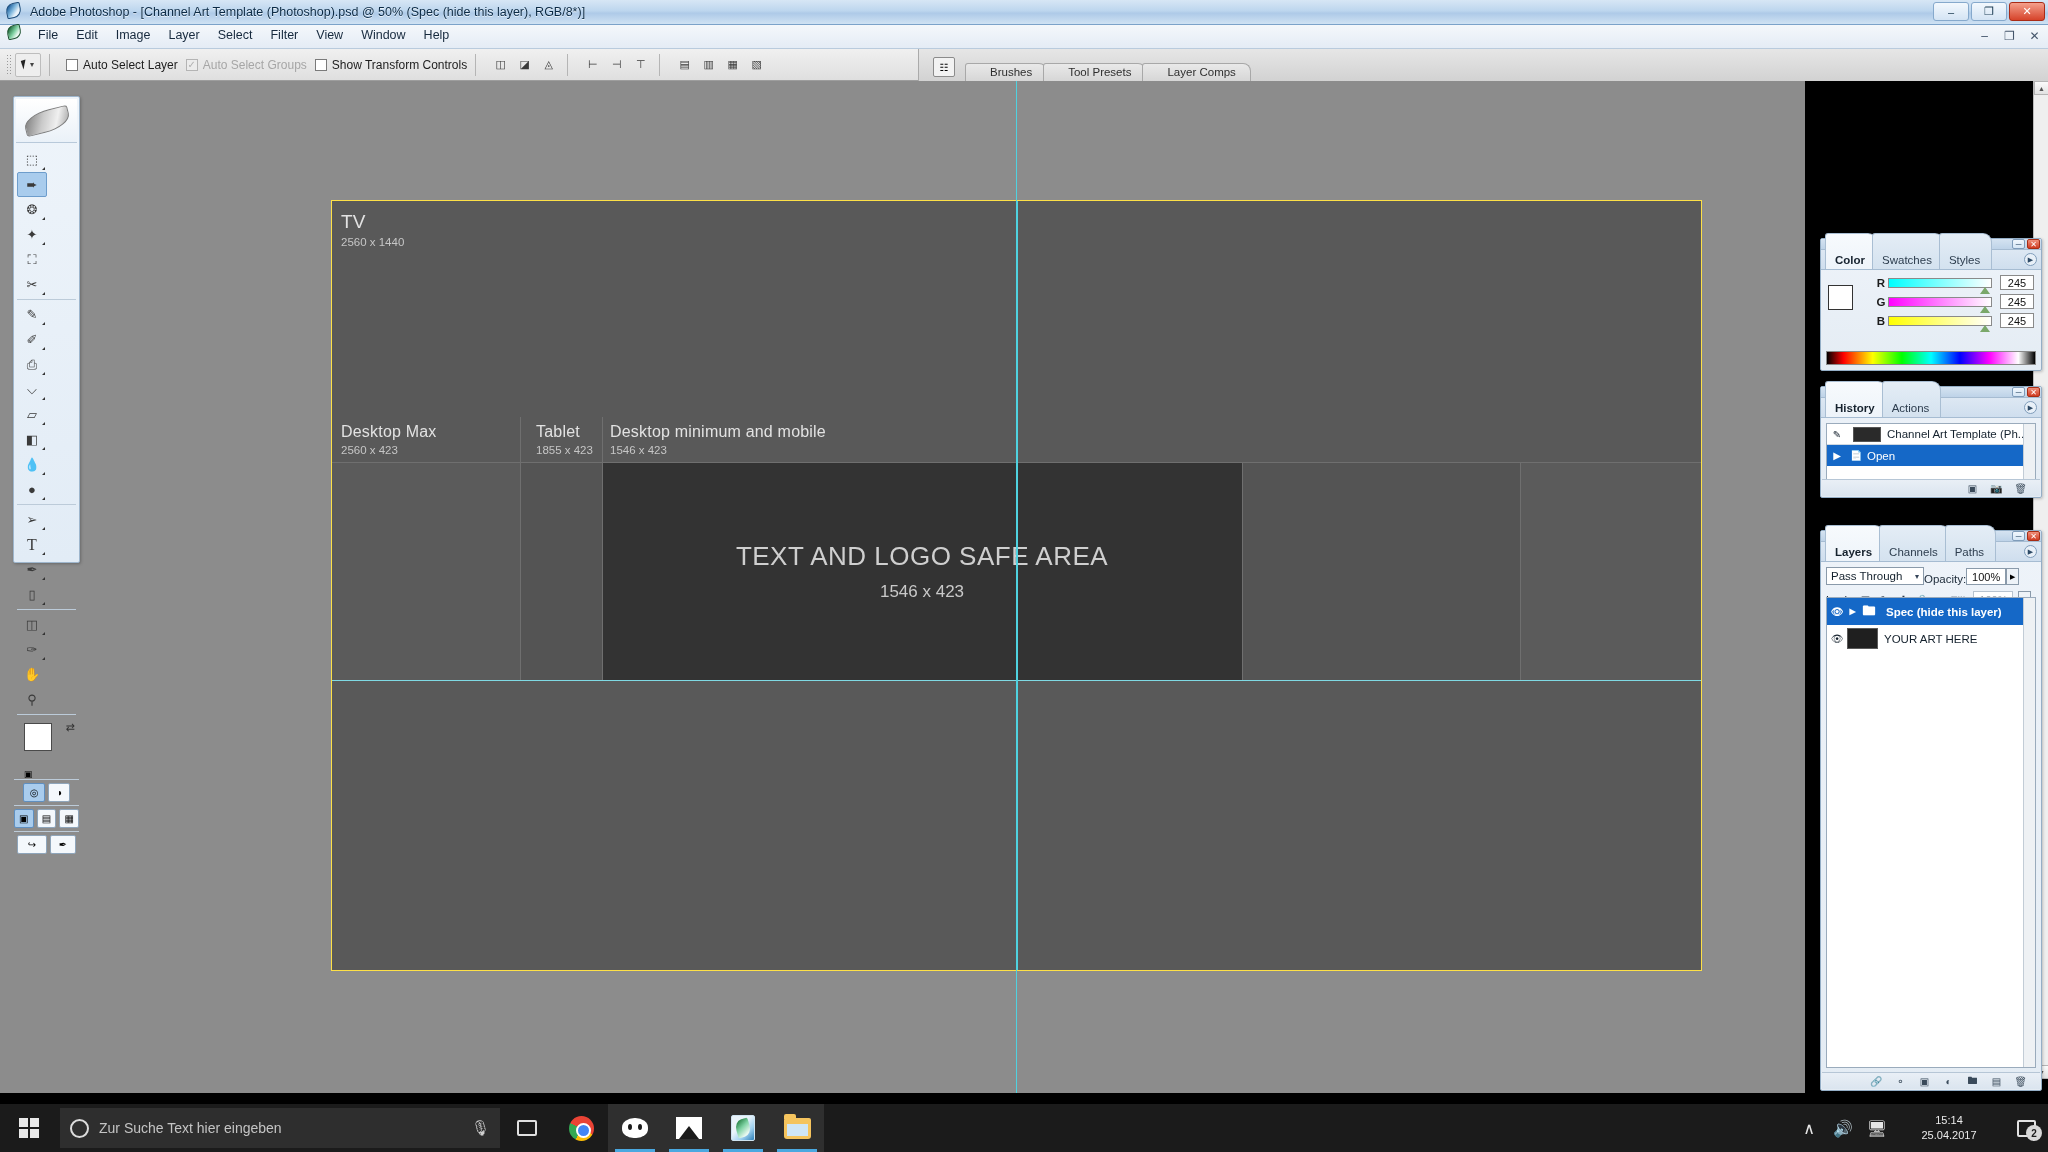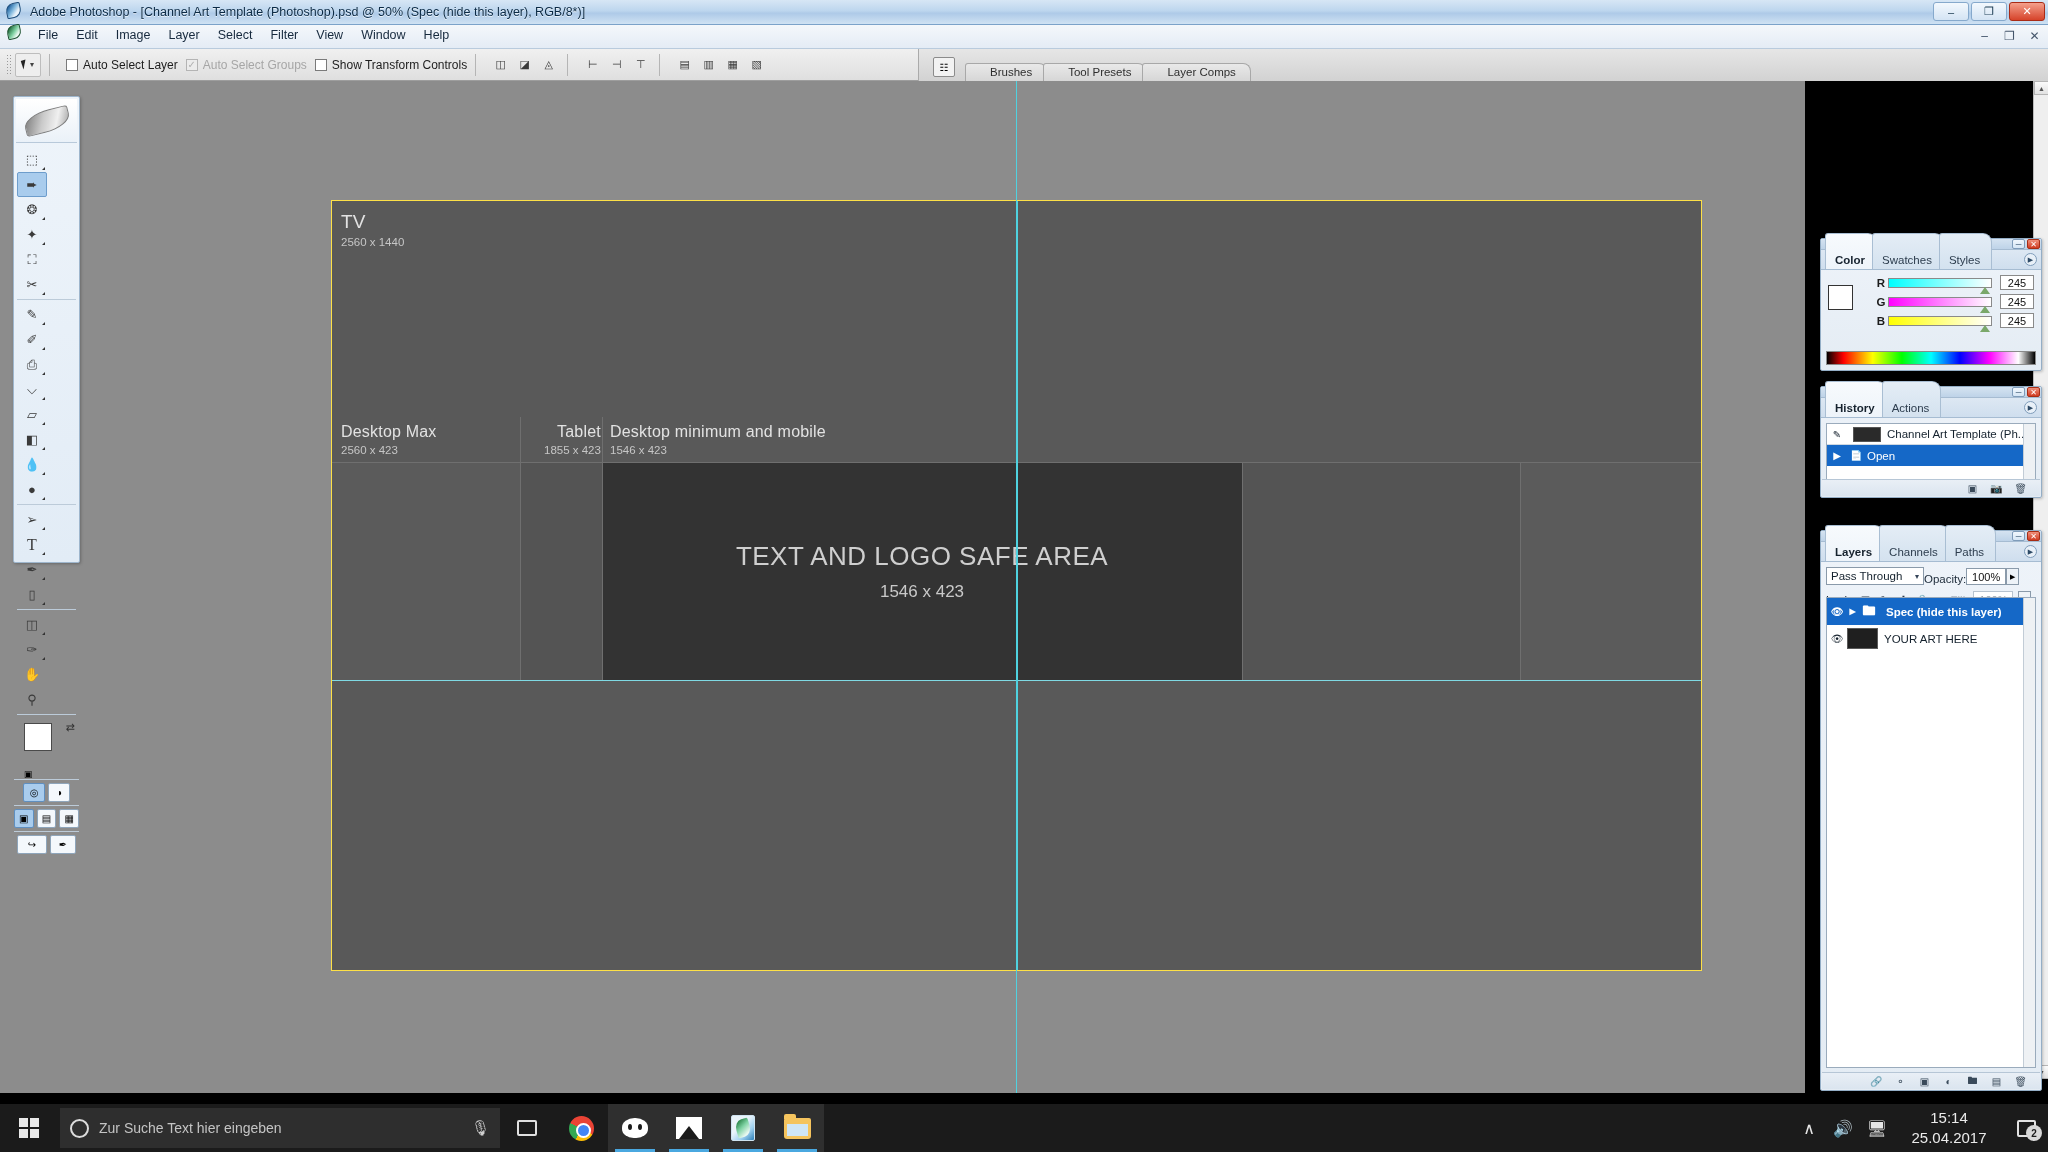--- a/index.html
+++ b/index.html
@@ -428,21 +428,21 @@
   }
   .icon-explorer::after {
     content: ''; position: absolute; left: 3px; top: 6px; right: 3px; bottom: 3px;
     background: #cfe6f7;
   }
   .tray { position: absolute; right: 0; bottom: 0; height: 48px; display: flex; align-items: center; gap: 0; }
   .tray-icon { width: 34px; height: 48px; display: flex; align-items: center; justify-content: center;
     font-size: 16px; color: #e6e6e6; }
   .clock {
     width: 110px; height: 48px; display: flex; flex-direction: column;
-    align-items: center; justify-content: center; color: #eaeaea; font-size: 15px; line-height: 1.35;
+    align-items: center; justify-content: center; color: #eaeaea; font-size: 11px; line-height: 1.35;
   }
   .notif { width: 44px; height: 48px; display: flex; align-items: center; justify-content: center; position: relative; }
   .notif-sq { width: 19px; height: 17px; border: 2px solid #e2e2e2; border-radius: 2px; }
   .notif-badge {
     position: absolute; right: 6px; bottom: 11px; width: 16px; height: 16px; border-radius: 50%;
     background: #d8d8d8; color: #1b1b1b; font-size: 10px; display: flex;
     align-items: center; justify-content: center; font-weight: bold;
   }
 </style>
 </head>
@@ -539,21 +539,21 @@
 
       <div class="tv-label">
         <div class="lbl-title">TV</div>
         <div class="lbl-sub">2560 x 1440</div>
       </div>
 
       <div style="position:absolute; left:9px; top:222px;">
         <div class="lbl-title small">Desktop Max</div>
         <div class="lbl-sub">2560 x 423</div>
       </div>
-      <div style="position:absolute; left:212px; top:222px;text-align:right;">
+      <div style="position:absolute; left:204px; top:222px;">
         <div class="lbl-title small">Tablet</div>
         <div class="lbl-sub">1855 x 423</div>
       </div>
       <div style="position:absolute; left:278px; top:222px;">
         <div class="lbl-title small">Desktop minimum and mobile</div>
         <div class="lbl-sub">1546 x 423</div>
       </div>
 
       <div class="col-divider" style="left:188px; top:216px; height:46px;"></div>
       <div class="col-divider" style="left:270px; top:216px; height:46px;"></div>

